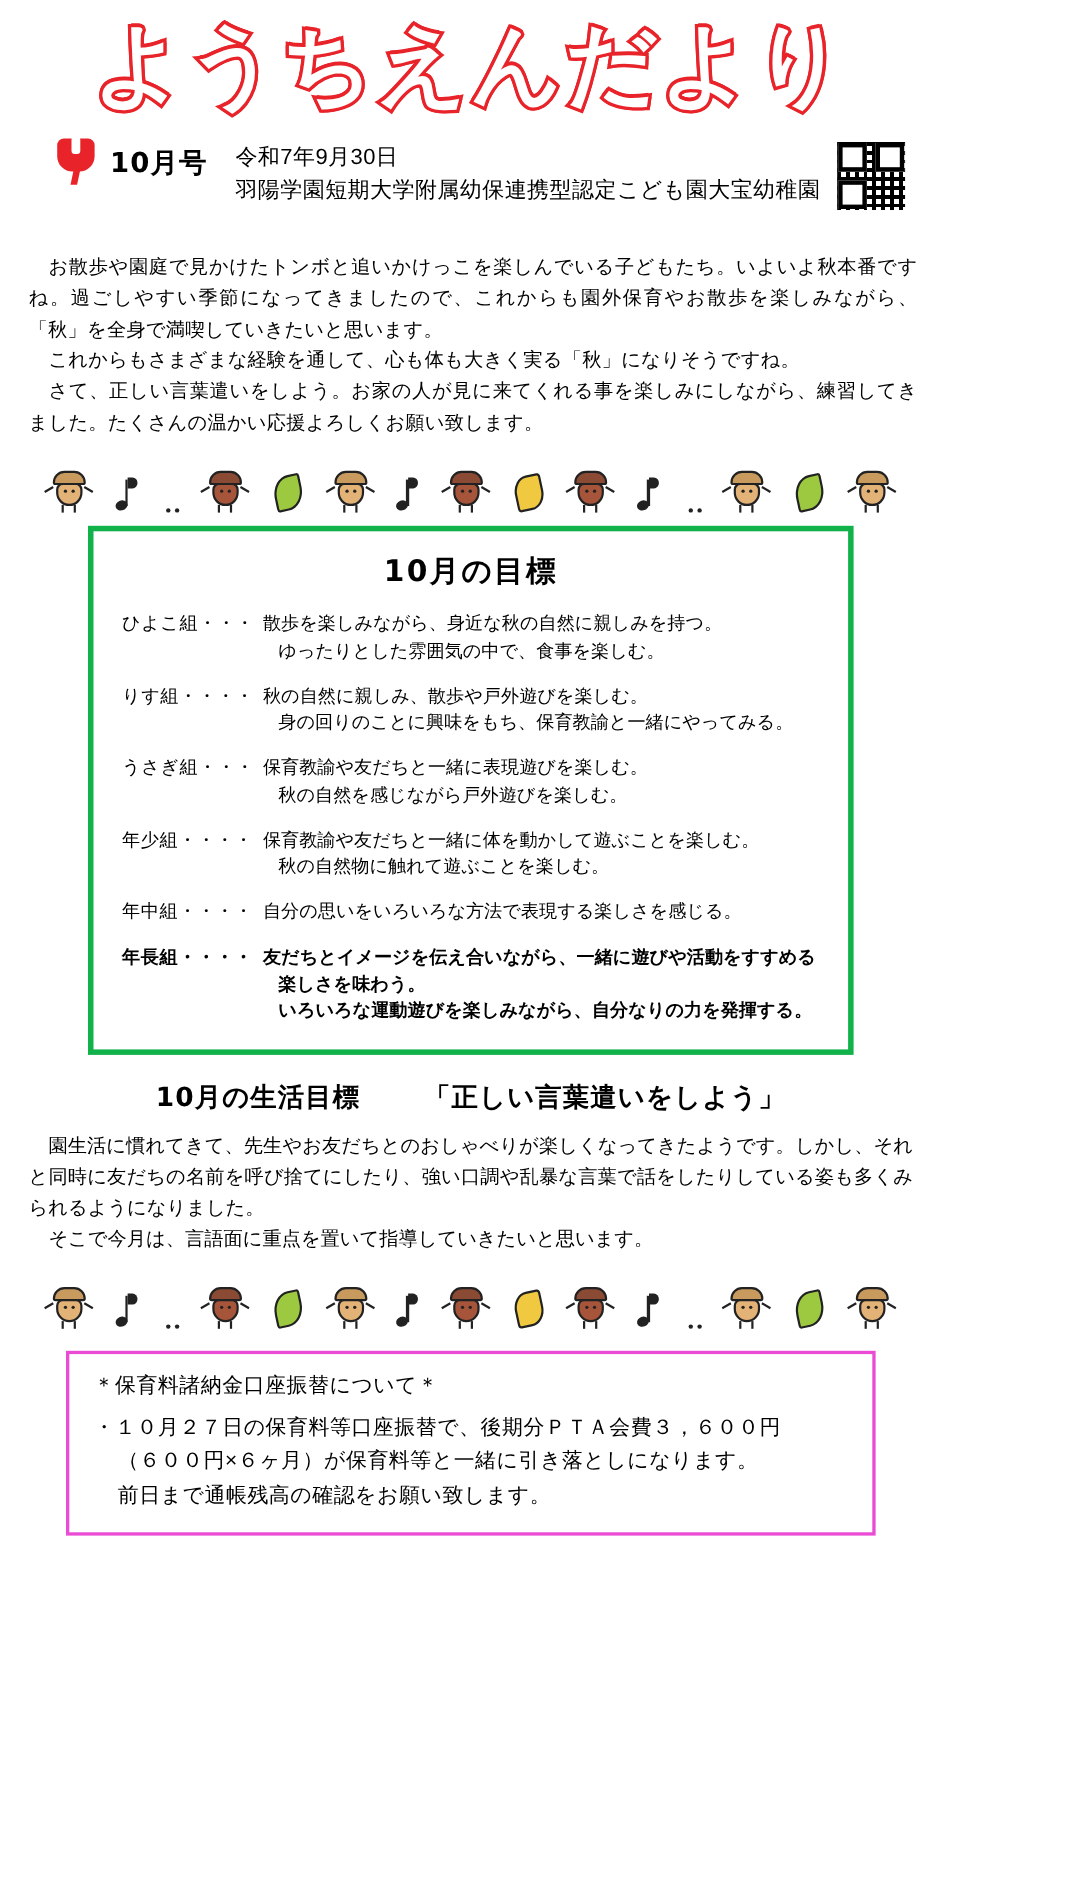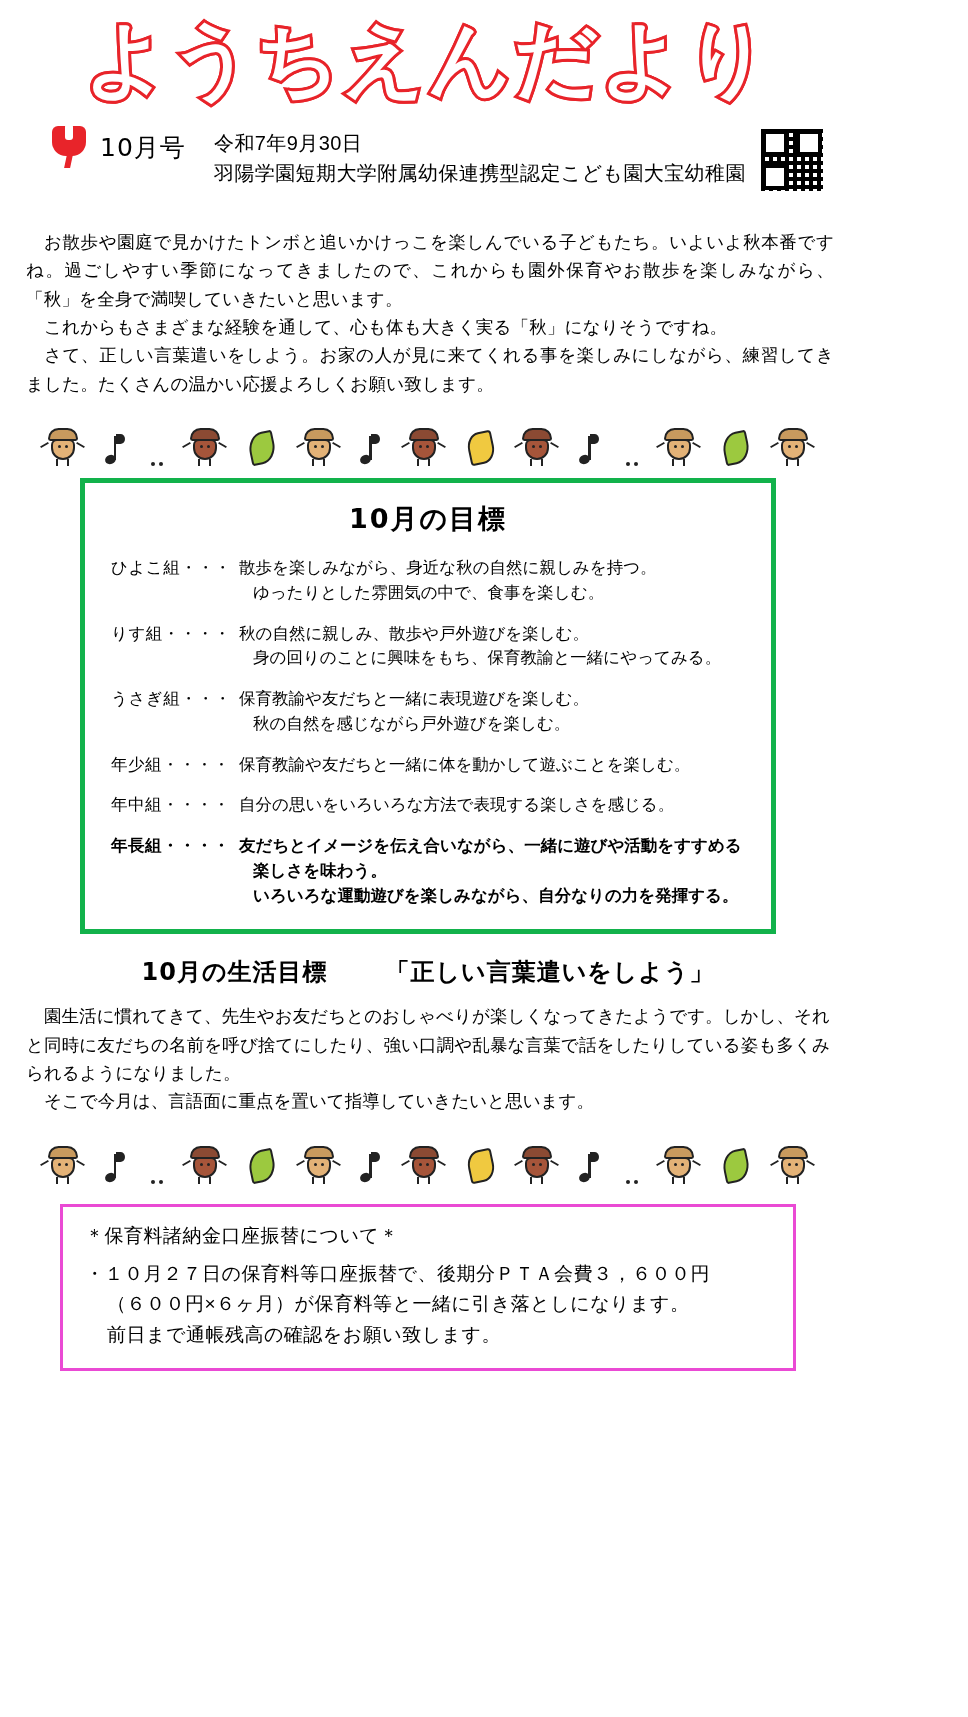--- a/index.html
+++ b/index.html
@@ -82,21 +82,21 @@
   }
   .tulip .stem {
     position: absolute;
     left: 14px; top: 24px;
     width: 6px; height: 18px;
     background: #e8242a;
     transform: skewX(-12deg);
   }
   .issue-label {
     font-family: "DejaVu Sans", sans-serif;
-    font-weight: normal;
+    font-weight: bold;
     font-size: 25px;
     letter-spacing: 1px;
   }
   .meta {
     flex: 1;
     font-size: 20px;
     line-height: 1.52;
     padding-top: 2px;
     letter-spacing: 0.4px;
   }
@@ -466,20 +466,21 @@
       <div class="goal-lines">
         <div>保育教諭や友だちと一緒に表現遊びを楽しむ。</div>
         <div>秋の自然を感じながら戸外遊びを楽しむ。</div>
       </div>
     </div>
 
     <div class="goal-row">
       <div class="goal-name">年少組・・・・</div>
       <div class="goal-lines">
         <div>保育教諭や友だちと一緒に体を動かして遊ぶことを楽しむ。</div>
+        <div>秋の自然物に触れて遊ぶことを楽しむ。</div>
       </div>
     </div>
 
     <div class="goal-row">
       <div class="goal-name">年中組・・・・</div>
       <div class="goal-lines">
         <div>自分の思いをいろいろな方法で表現する楽しさを感じる。</div>
       </div>
     </div>
 

